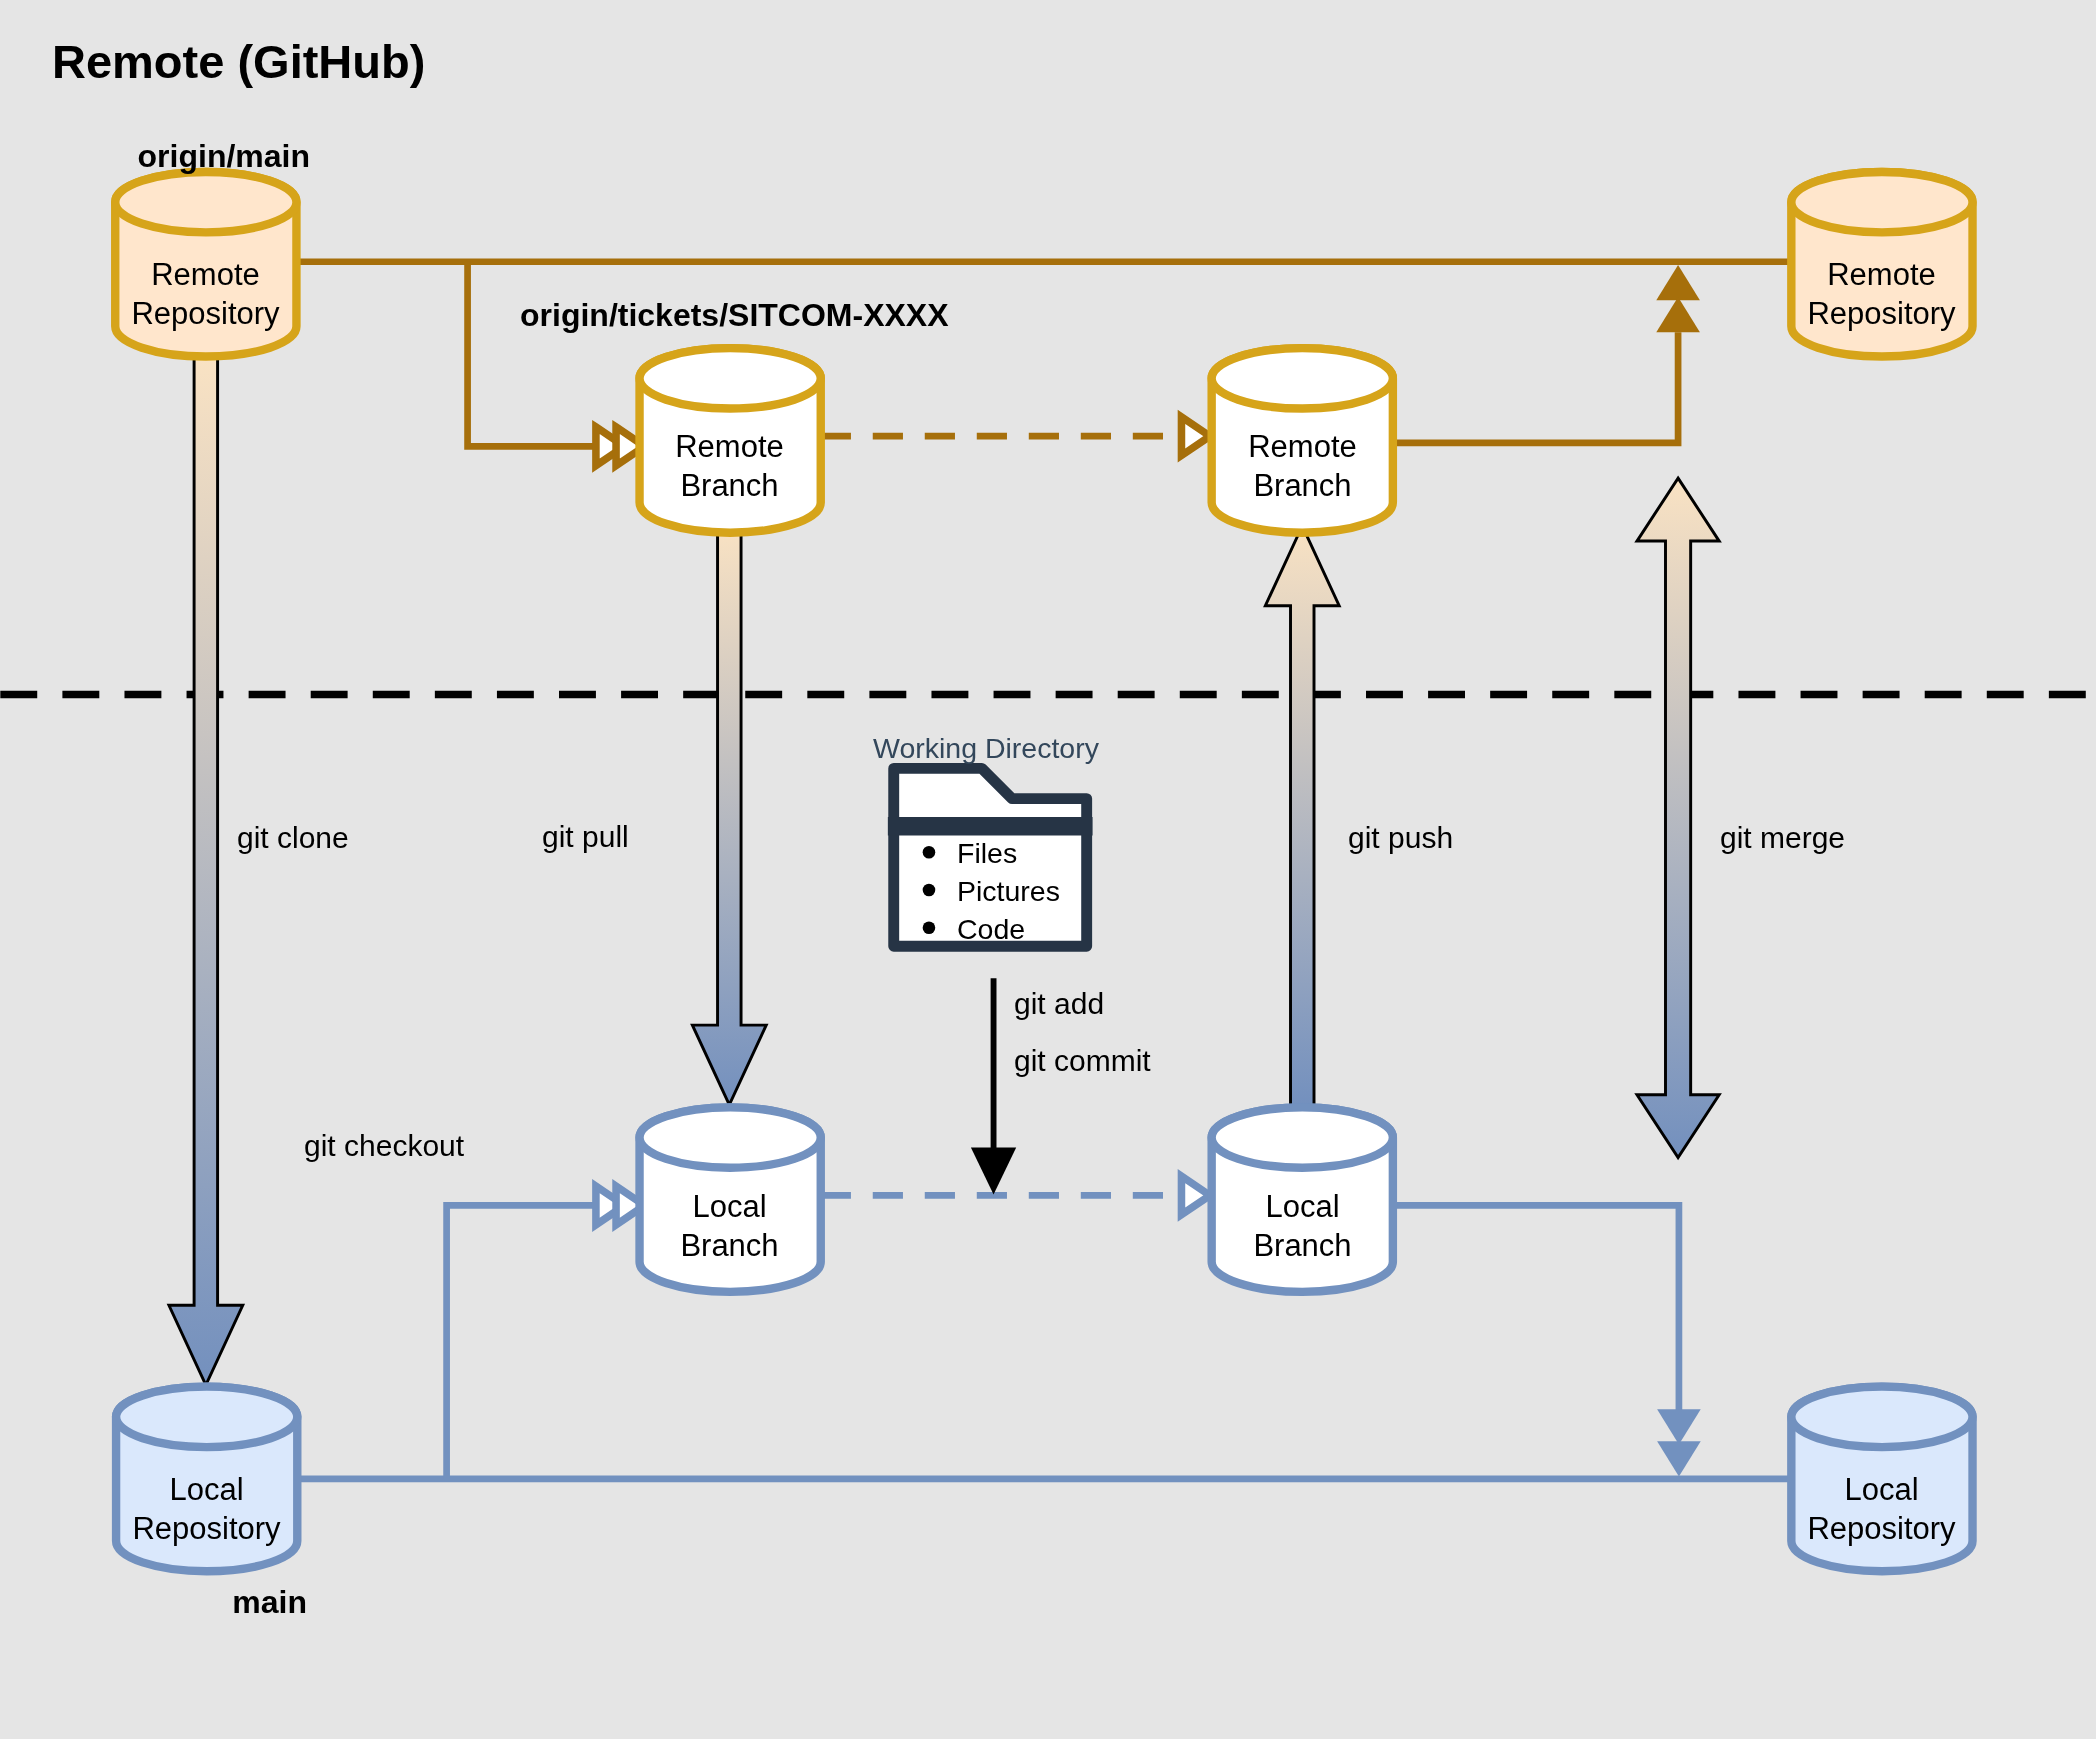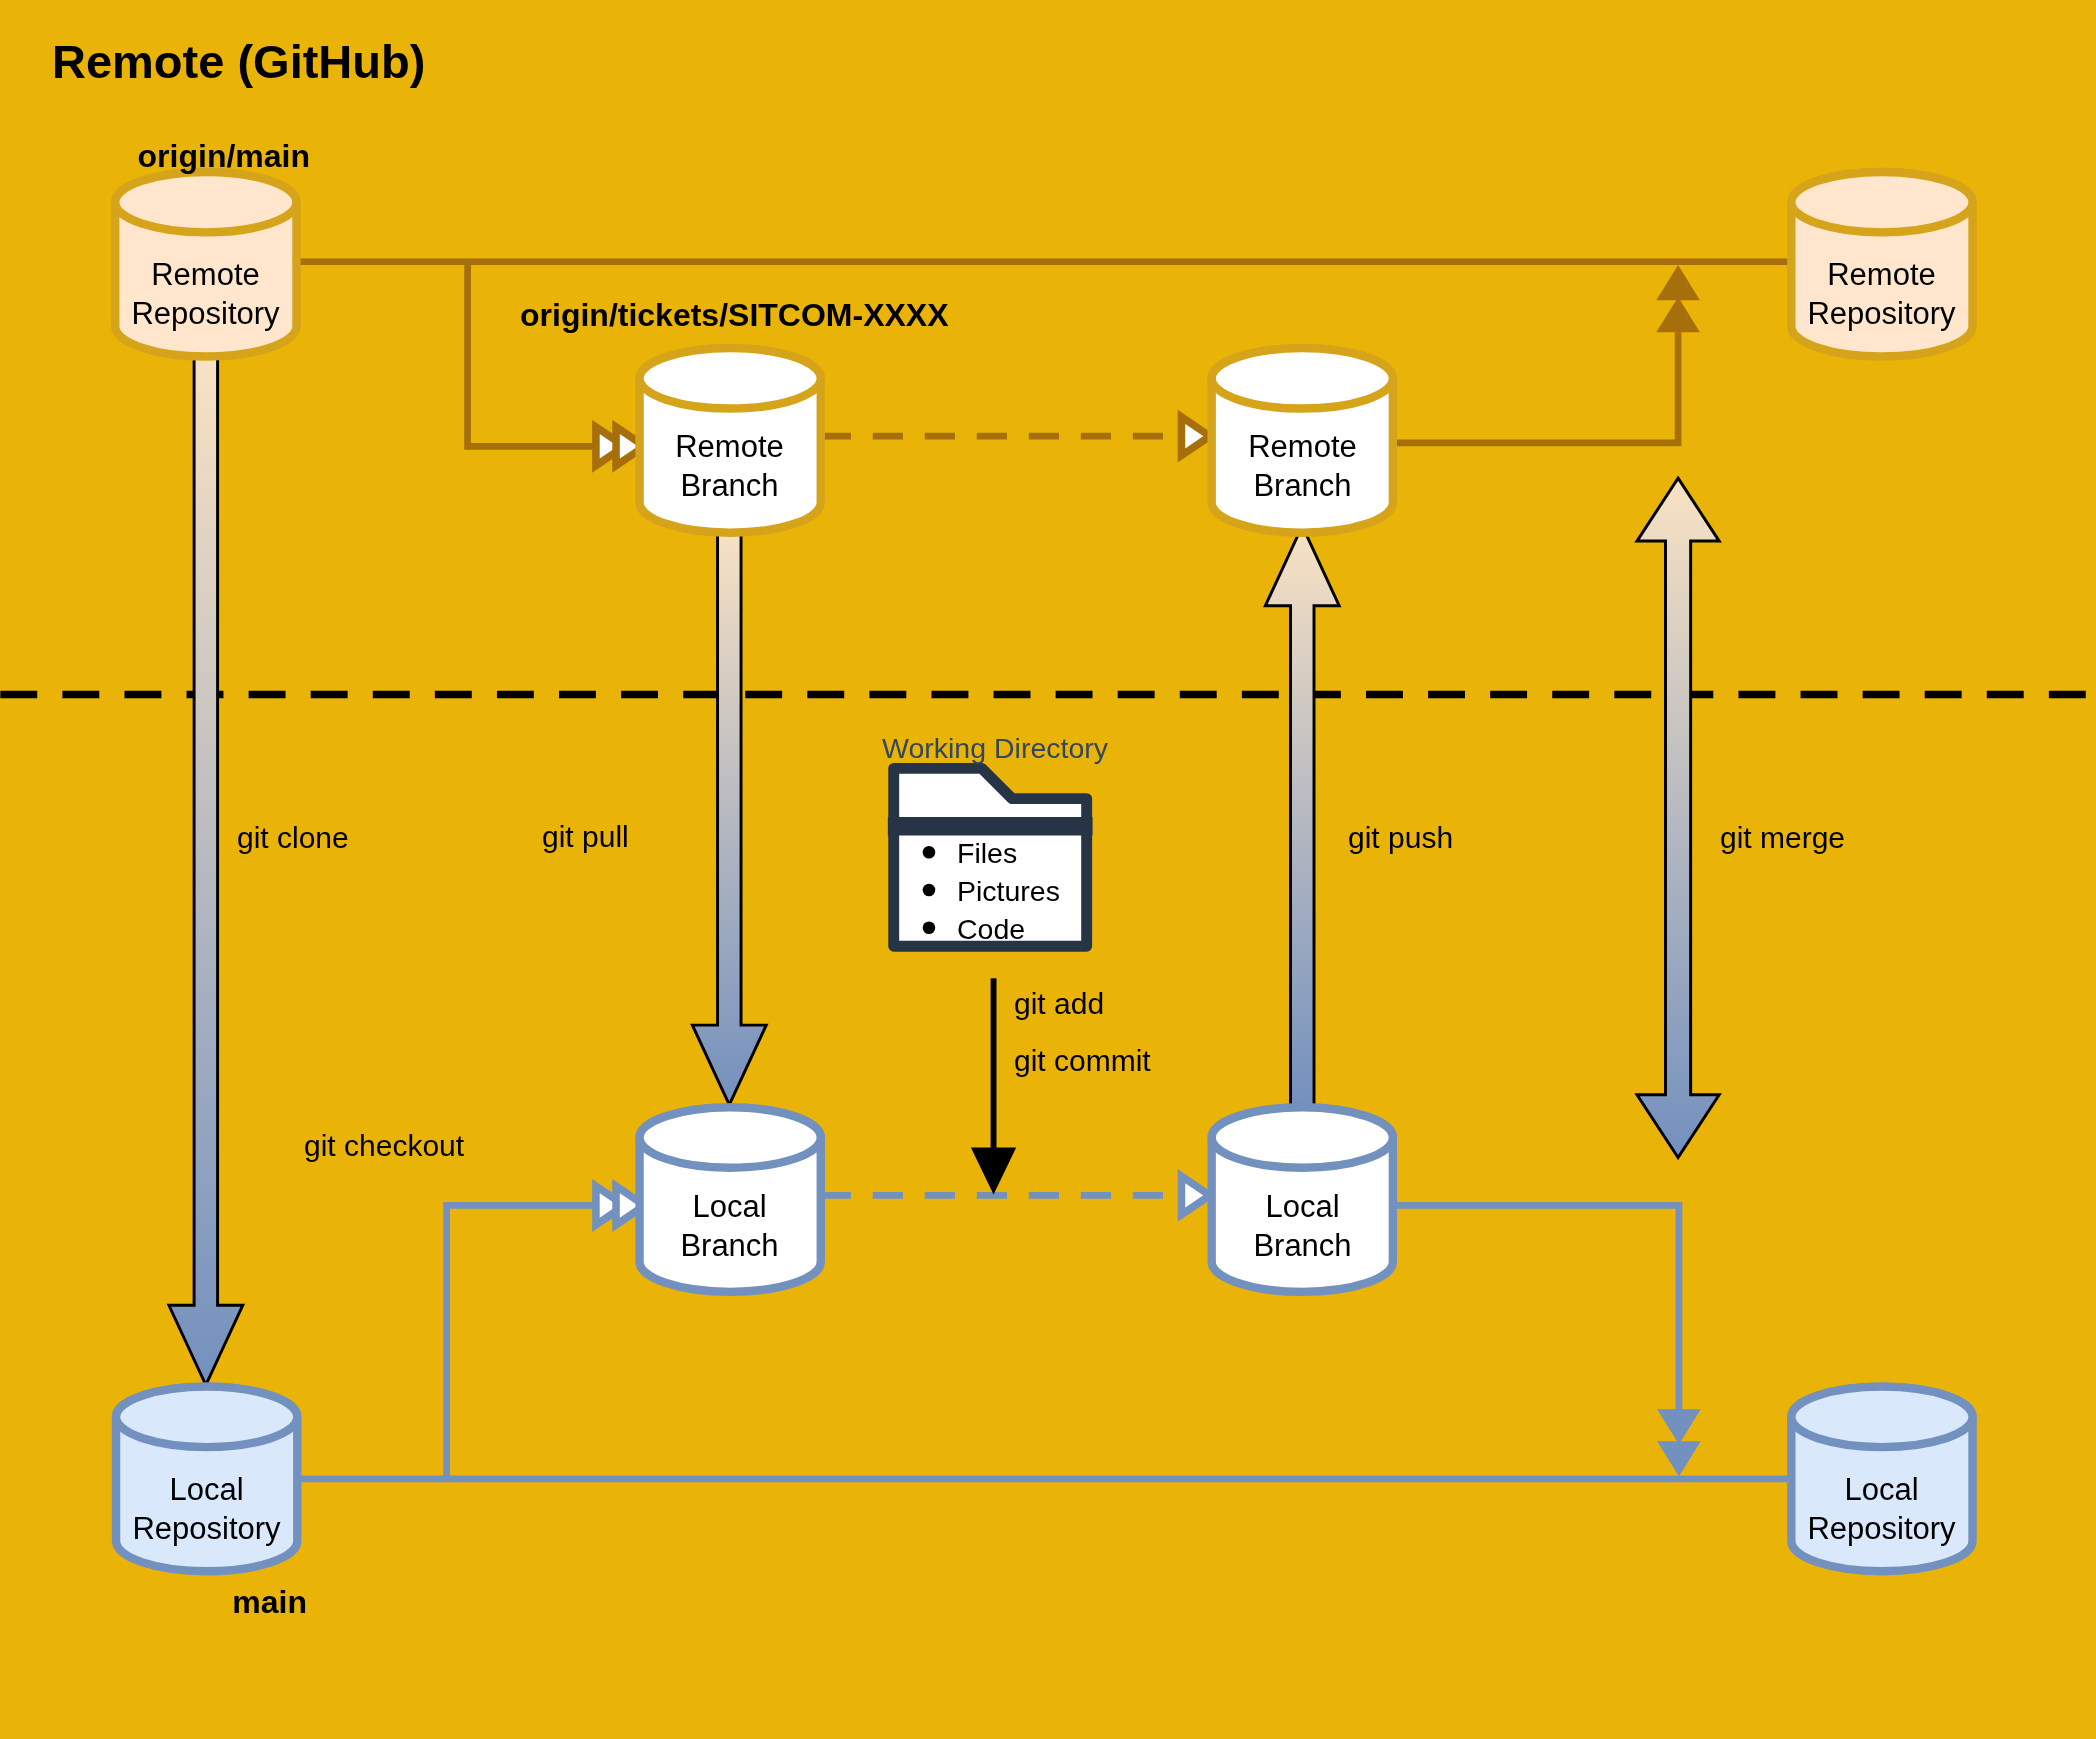--- a/index.html
+++ b/index.html
@@ -1,33 +1,33 @@
 <!DOCTYPE html>
 <html style="font-size:13.4px"><head>
 <meta charset="utf-8">
 <style>
   html,body{margin:0;padding:0;background:#ffffff;}
   .canvas{
     position:relative;
     width:2097px;height:1739px;
-    background:#eab308;
+    background:#e5e5e5;
     font-family:"Liberation Sans", sans-serif;
     overflow:hidden;
   }
   .canvas svg{position:absolute;left:0;top:0;}
   .lbl{position:absolute;white-space:nowrap;color:#000;}
   .title{font-size:47px;font-weight:700;}
   .tag{font-size:32px;font-weight:700;text-align:right;}
   .cyl-label{
     position:absolute;display:flex;flex-direction:column;
     align-items:center;justify-content:center;
     font-size:31px;line-height:39px;color:#000;text-align:left;
   }
   .git-cmd{font-size:30px;}
-  .wd-title{font-size:28.5px;color:#33475B;text-align:right;}
+  .wd-title{font-size:28.5px;color:#33475B;text-align:left;}
   .wd-item{font-size:28.5px;color:#000;}
   
   .cyl-remote-repo{fill:#FFE6CC;stroke:#D6A41A;stroke-width:10;}
   .cyl-remote-branch{fill:#FFFFFF;stroke:#D6A41A;stroke-width:10;}
   .cyl-local-repo{fill:#DAE8FC;stroke:#7291BF;stroke-width:10;}
   .cyl-local-branch{fill:#FFFFFF;stroke:#7291BF;stroke-width:10;}
   .gold-line{stroke:#A66F0B;stroke-width:8;fill:none;}
   .gold-fill{fill:#A66F0B;stroke:none;}
   .gold-open{fill:#ffffff;stroke:#A66F0B;stroke-width:9;stroke-linejoin:miter;}
   .blue-line{stroke:#7291BF;stroke-width:8;fill:none;}

